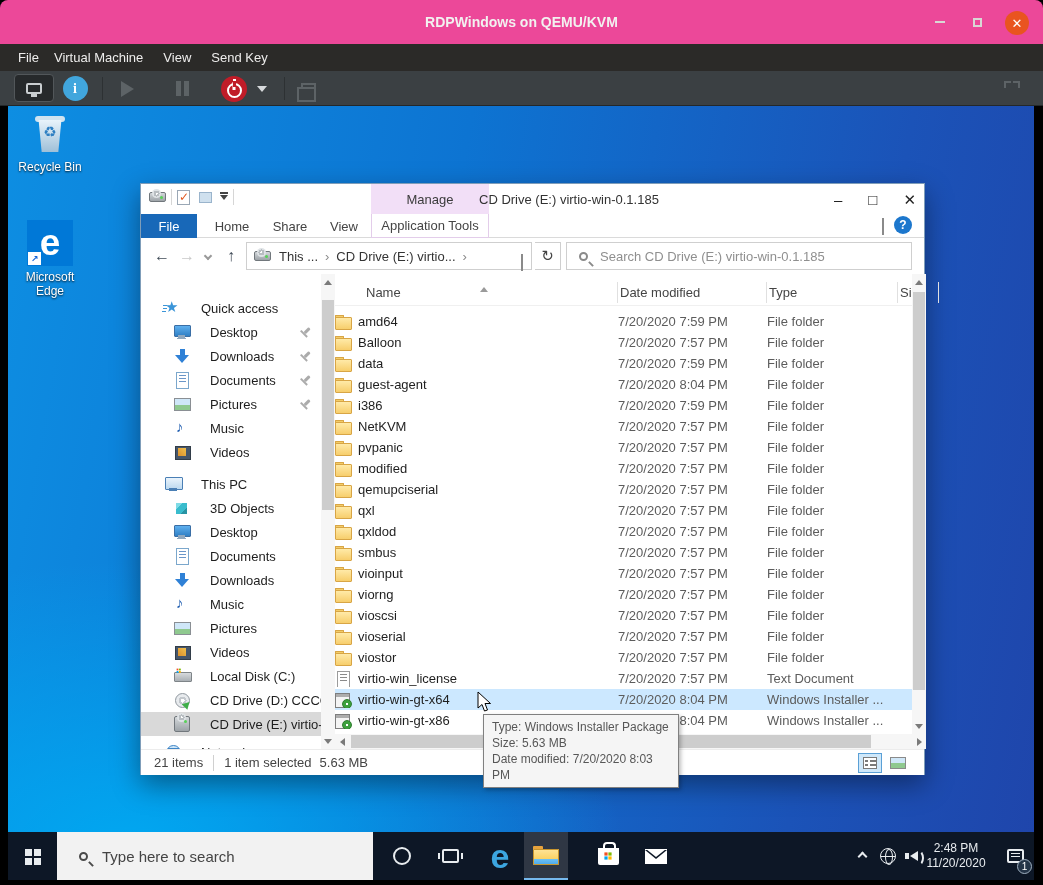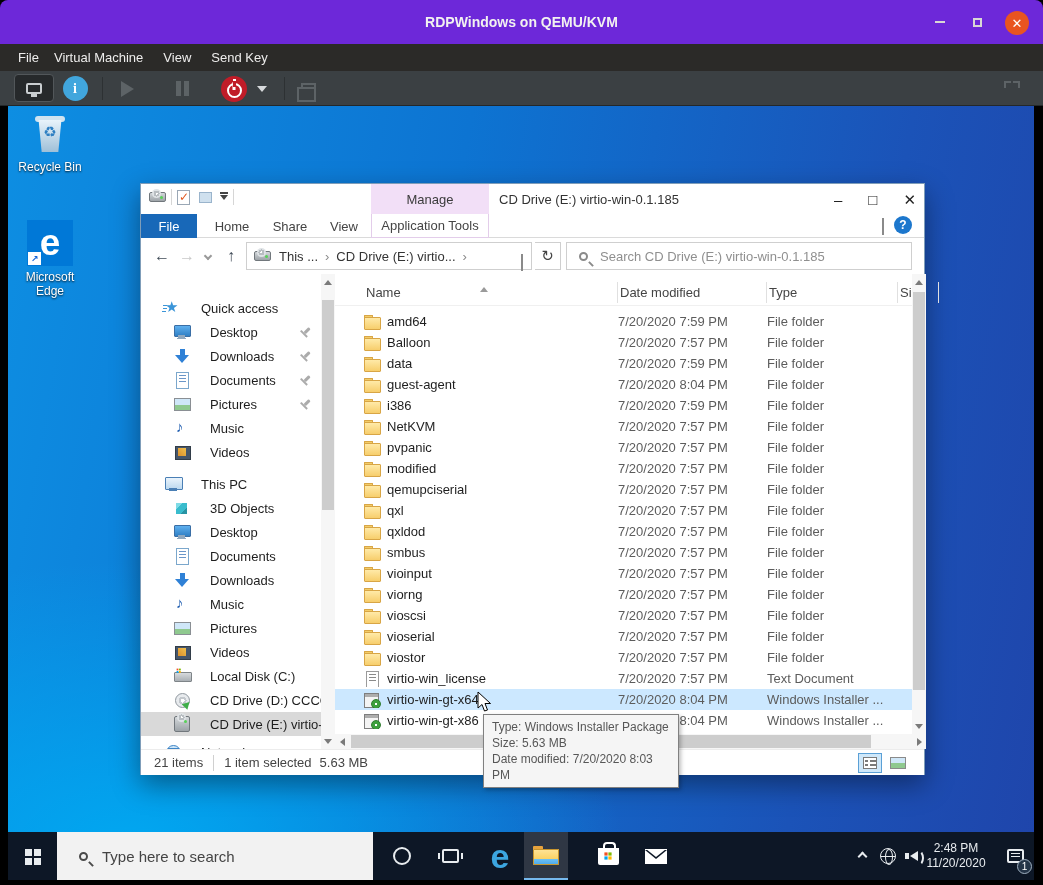--- a/index.html
+++ b/index.html
@@ -1,20 +1,20 @@
 <!DOCTYPE html>
 <html><head>
 <meta charset="utf-8">
 <style>
   html,body{margin:0;padding:0;background:#000;width:1043px;height:885px;overflow:hidden;
     font-family:"Liberation Sans","DejaVu Sans",sans-serif;-webkit-font-smoothing:antialiased;}
   *{box-sizing:border-box;}
 
   
-  #viewer-titlebar{position:absolute;left:0;top:0;width:1043px;height:44px;background:#6d28d9;
+  #viewer-titlebar{position:absolute;left:0;top:0;width:1043px;height:44px;background:#ec4899;
     border-radius:8px 8px 0 0;display:flex;align-items:center;justify-content:center;}
   #viewer-title{color:#f2f1f0;font-size:14px;font-weight:bold;}
   .tb-winbtn{position:absolute;top:11px;width:22px;height:22px;display:flex;align-items:center;justify-content:center;color:#d9d7d5;font-size:13px;}
   #vt-min{right:92px;}#vt-max{right:55px;}
   #vt-min .g{width:10px;height:2px;background:#d9d7d5;}
   #vt-max .g{width:9px;height:9px;border:2px solid #d9d7d5;}
   #vt-close{position:absolute;right:14px;top:11px;width:24px;height:24px;border-radius:50%;background:#e95420;color:#fff;
     font-size:13px;font-weight:bold;display:flex;align-items:center;justify-content:center;line-height:1;}
   #viewer-menubar{position:absolute;left:0;top:44px;width:1043px;height:27px;background:#2b2a28;display:flex;align-items:center;color:#eeedec;font-size:13px;}
   #viewer-menubar .mi{padding:4px 0;margin-right:20px;}
@@ -72,21 +72,21 @@
   .ic-drive{position:relative;width:17px;height:10px;background:linear-gradient(#d4d8db,#9da3a8);border:1px solid #71777c;border-radius:2px;}
   .ic-drive::before{content:"";position:absolute;left:2px;top:-4px;width:9px;height:9px;border-radius:50%;background:radial-gradient(circle,#fff 0 1px,#b9bec2 1px 3px,#dfe3e6 3px 5px);}
   .ic-drive::after{content:"";position:absolute;right:2px;top:3px;width:3px;height:3px;border-radius:50%;background:#57d257;}
   .ic-props{position:relative;width:13px;height:15px;background:#fff;border:1px solid #9aa7b5;}
   .ic-props::after{content:"\2713";position:absolute;left:1px;top:-1px;color:#e2571f;font-size:12px;font-weight:bold;}
   .ic-newfolder{width:13px;height:11px;background:#cfe0ee;border:1px solid #9ab4cc;}
   .qat-caret{width:0;height:0;border-left:4px solid transparent;border-right:4px solid transparent;border-top:5px solid #444;position:relative;}
   .qat-caret::before{content:"";position:absolute;left:-4px;top:-8px;width:8px;height:2px;background:#444;}
   #manage-tab{position:absolute;left:230px;top:0;width:118px;height:30px;background:#f2dff7;color:#3b3b3b;
     display:flex;align-items:center;justify-content:center;font-size:13px;}
-  #ex-title{position:absolute;left:358px;top:0;height:30px;display:flex;align-items:center;color:#333;}
+  #ex-title{position:absolute;left:338px;top:0;height:30px;display:flex;align-items:center;color:#333;}
   .ex-winbtns{position:absolute;right:8px;top:0;height:30px;display:flex;align-items:center;gap:26px;color:#222;}
   .ex-winbtns span{font-size:15px;line-height:1;}
   #ex-ribbontabs{position:absolute;left:0;top:30px;width:100%;height:24px;background:#fff;border-bottom:1px solid #dadada;}
   .rtab{position:absolute;top:0;height:24px;display:flex;align-items:center;justify-content:center;color:#444;}
   .rtab.file{left:0;width:56px;background:#1868b8;color:#fff;}
   .rtab.t1{left:62px;width:58px;}.rtab.t2{left:120px;width:58px;}.rtab.t3{left:178px;width:50px;}
   .rtab.apptools{left:230px;width:118px;border:1px solid #e3cdea;border-top:none;background:#fff;}
   #ribbon-collapse{position:absolute;right:40px;top:34px;}
   .chev{width:8px;height:8px;border-right:2px solid #8a8a8a;border-bottom:2px solid #8a8a8a;transform:rotate(45deg);}
   .chev.up{transform:rotate(-135deg);}
@@ -136,21 +136,21 @@
   #list-header{position:absolute;left:194px;top:5px;width:577px;height:27px;color:#444;
     display:grid;grid-template-columns:283px 149px 131px 1fr;align-items:center;border-bottom:1px solid #f0f0f0;}
   #list-header .h{padding-left:2px;position:relative;height:27px;display:flex;align-items:center;}
   #list-header .h.name{padding-left:31px;}
   #list-header .h.size{justify-content:flex-end;padding-right:14px;}
   #list-header .h .vline{position:absolute;right:0;top:3px;width:1px;height:21px;background:#e0e0e0;}
   #sort-caret{position:absolute;left:339px;top:-2px;}
   #file-rows{position:absolute;left:194px;top:37px;width:577px;}
   .frow{position:relative;height:21px;display:grid;grid-template-columns:283px 149px 131px 1fr;align-items:center;}
   .frow.sel{background:#cce8ff;}
-  .frow .nm{display:flex;align-items:center;padding-left:29px;color:#1e1e1e;white-space:nowrap;overflow:hidden;}
+  .frow .nm{display:flex;align-items:center;color:#1e1e1e;white-space:nowrap;overflow:hidden;}
   .frow .nm .ic{margin-right:7px;flex:none;}
   .frow .dt,.frow .tp{color:#5c5c5c;white-space:nowrap;overflow:hidden;}
   .frow .sz{text-align:right;padding-right:14px;color:#5c5c5c;}
   
   #fl-vscroll{position:absolute;left:771px;top:0;width:14px;height:460px;background:#f6f6f6;}
   #fl-vthumb{position:absolute;left:1px;top:18px;width:12px;height:398px;background:#cdcdcd;}
   #fl-hscroll{position:absolute;left:194px;top:460px;width:591px;height:15px;background:#f6f6f6;}
   #fl-hthumb{position:absolute;left:16px;top:1px;width:520px;height:13px;background:#cdcdcd;}
   
   #ex-status{position:absolute;left:0;top:565px;width:100%;height:26px;background:#fff;border-top:1px solid #ececec;

